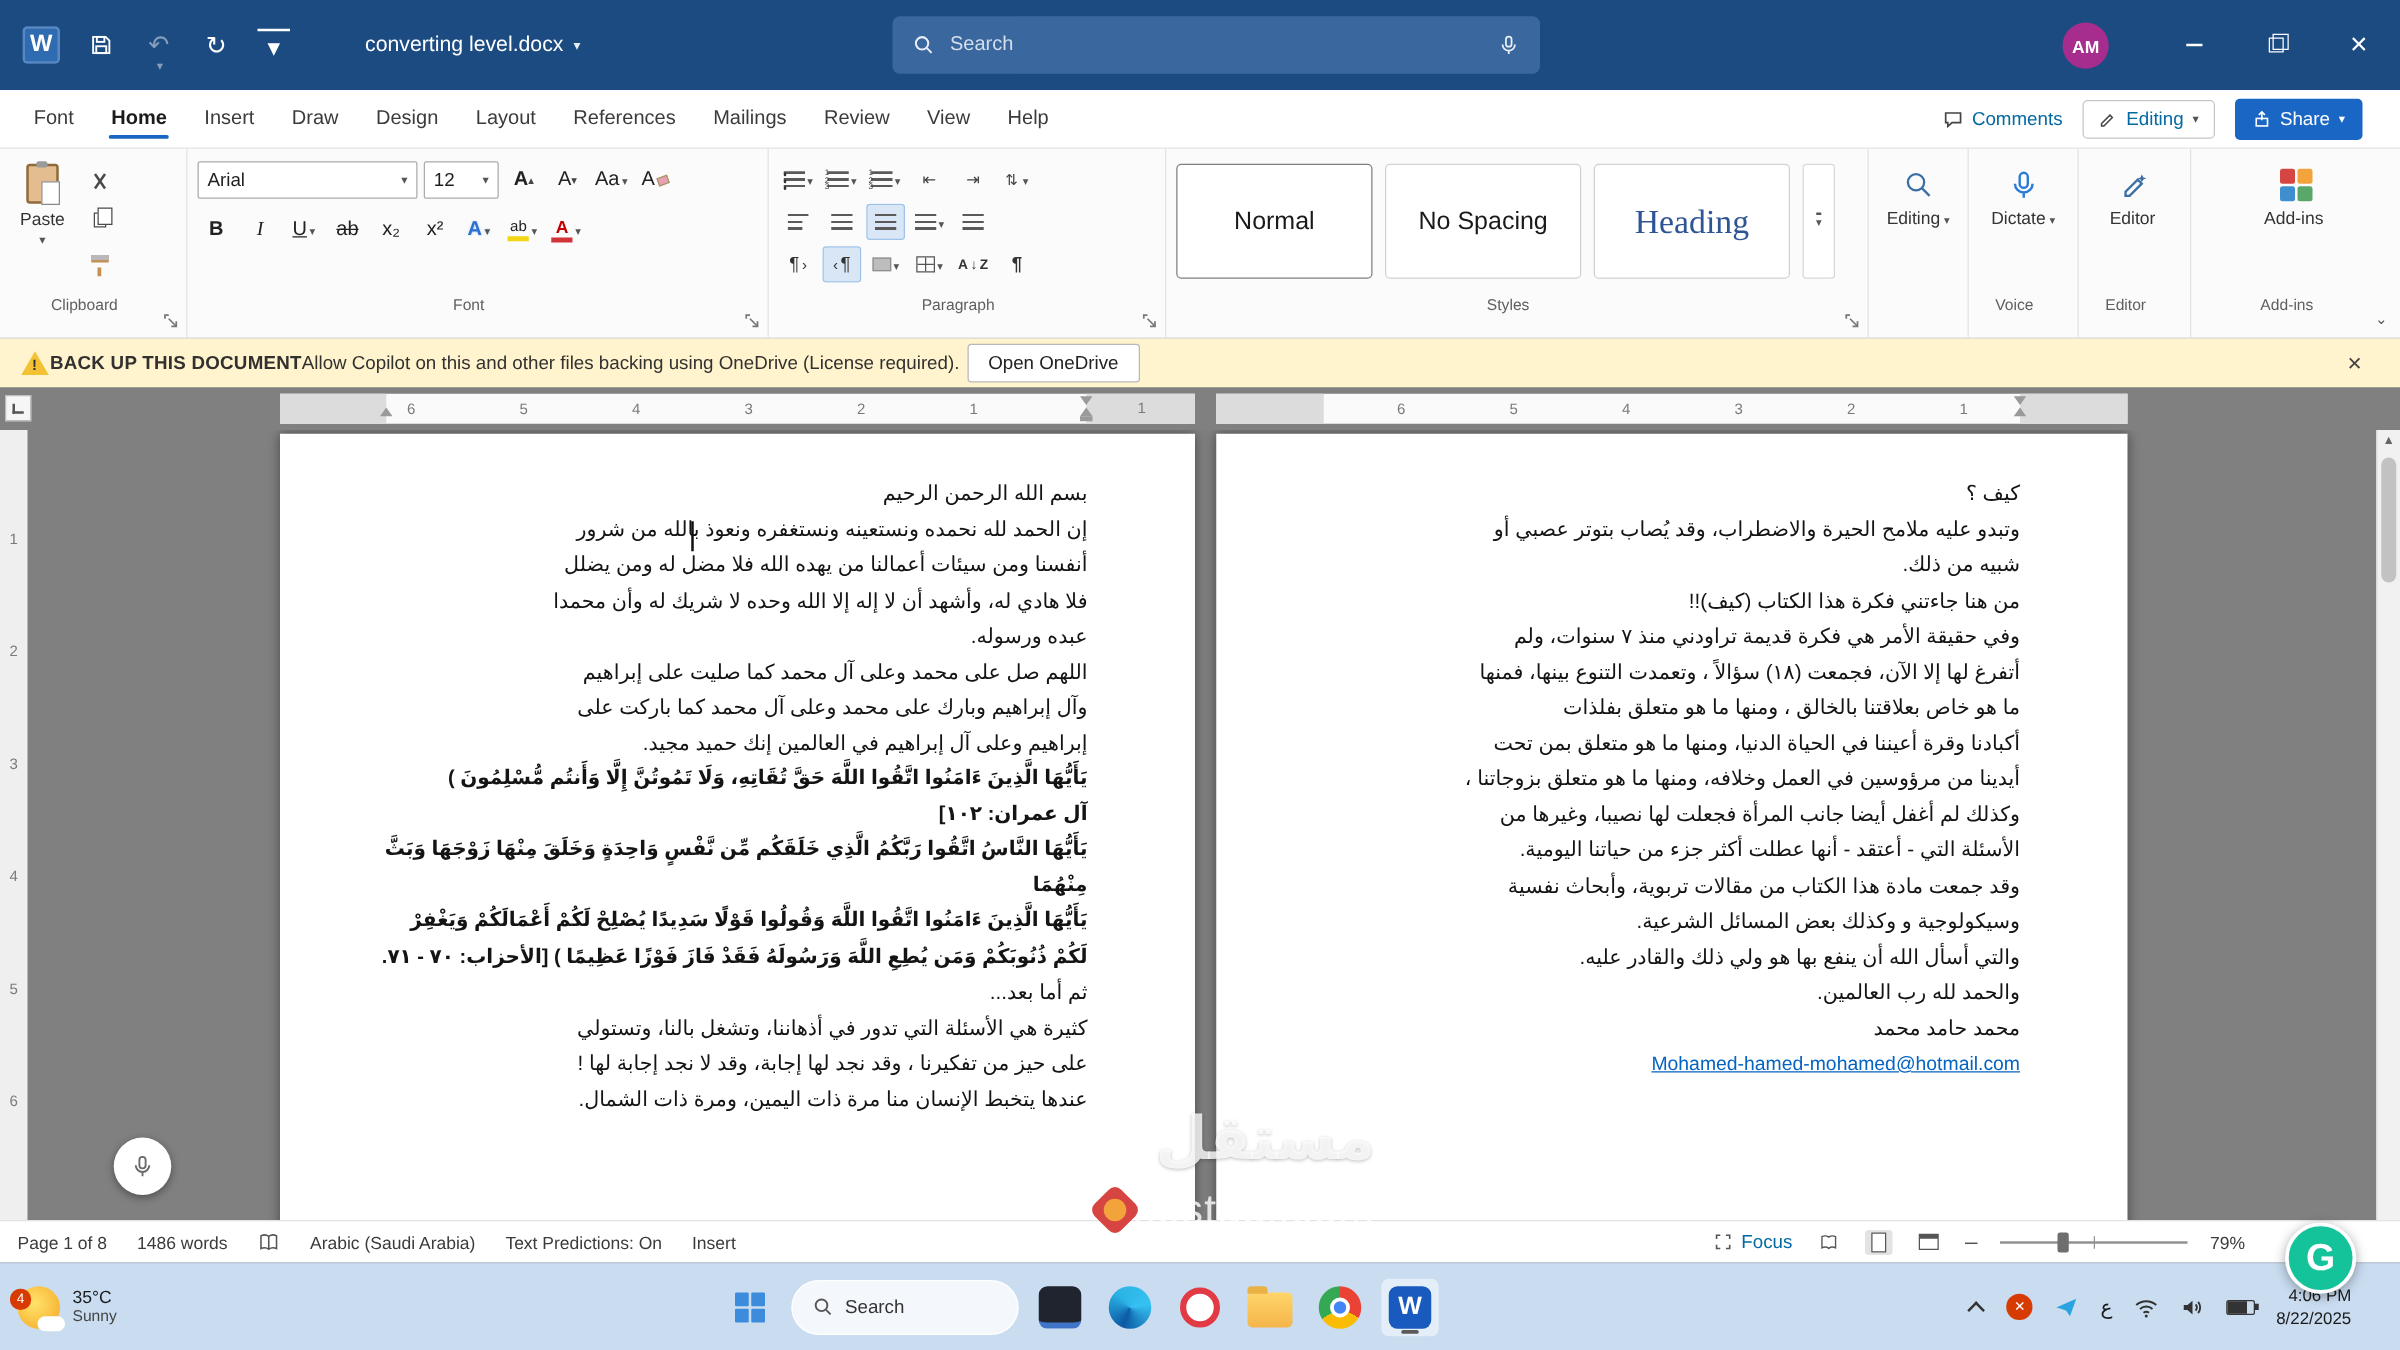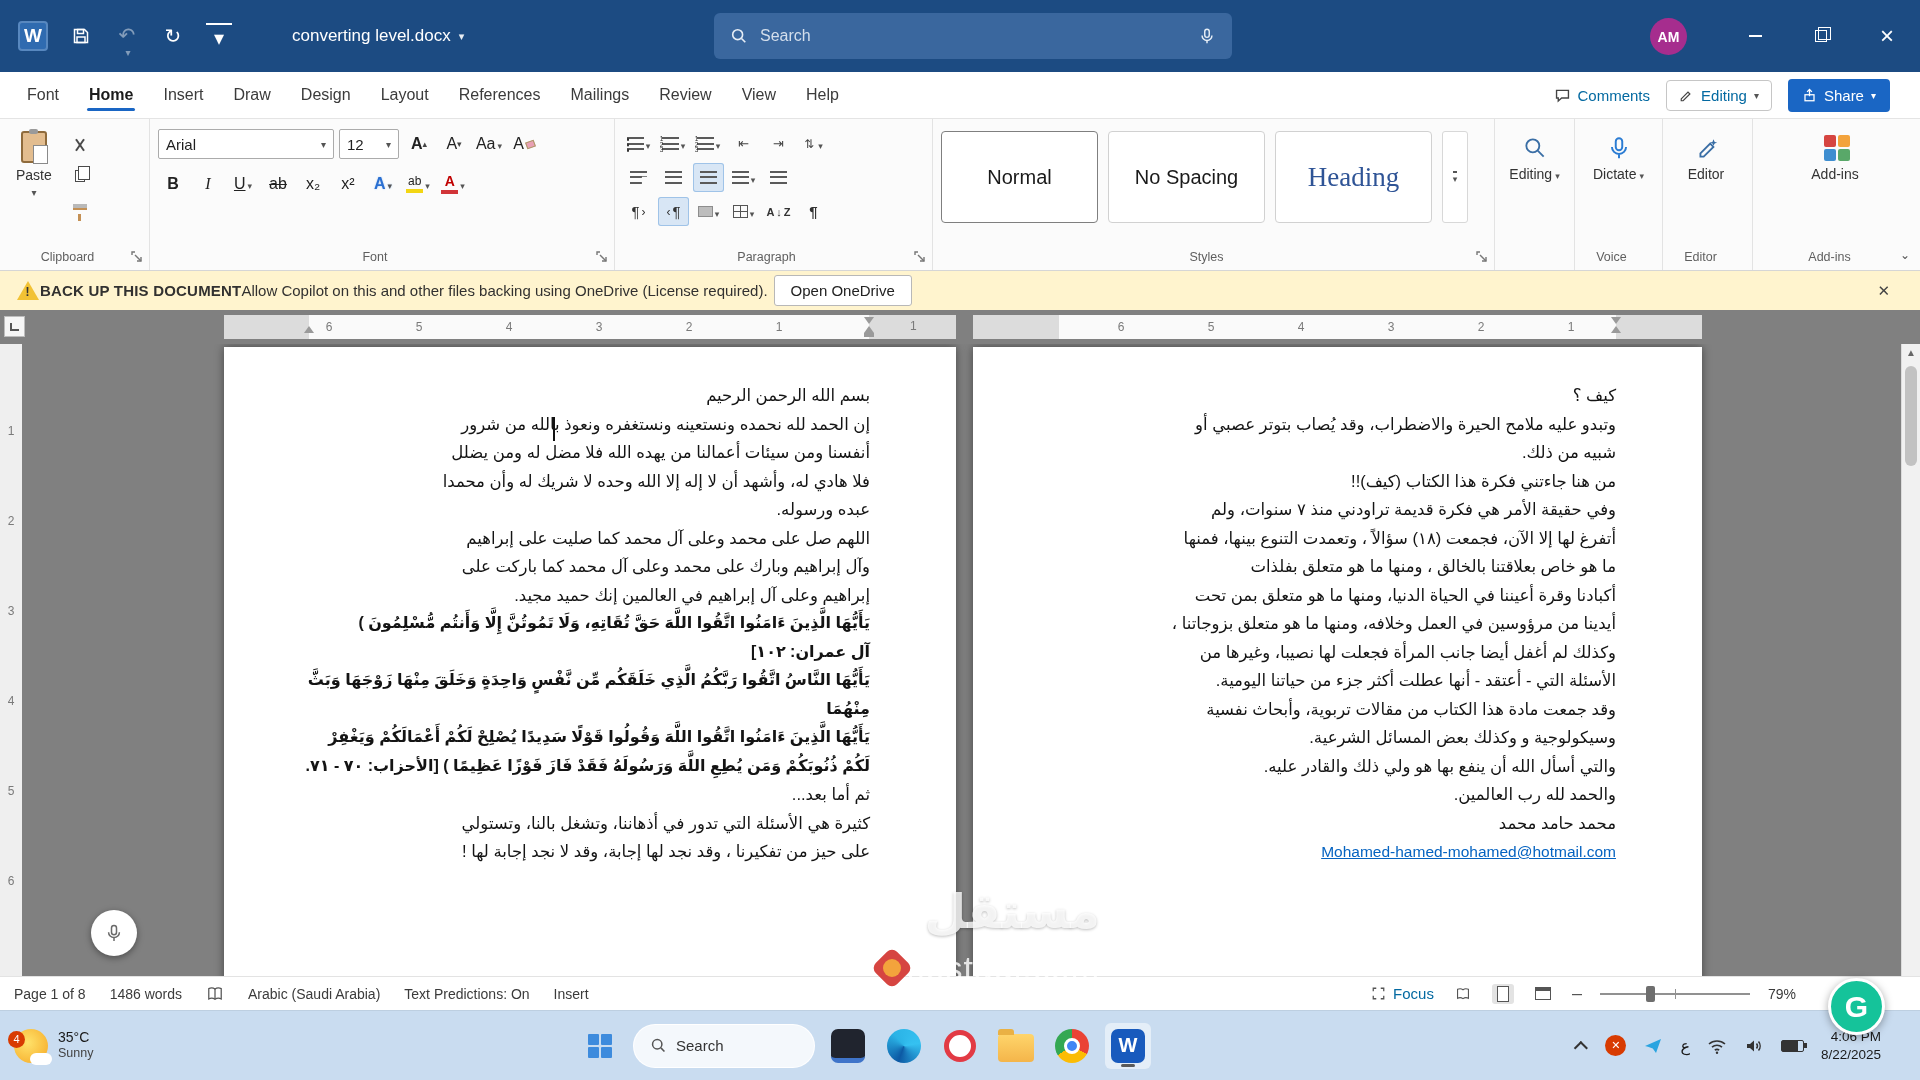--- a/index.html
+++ b/index.html
@@ -37,21 +37,21 @@
   .mb-right { margin-left:auto; display:flex; align-items:center; gap:16px; padding-right:18px; }
   .pillbtn { display:flex; align-items:center; gap:7px; font-size:15px; color:#0369a1; }
   .editing-dd { border:1px solid #c6c6c6; border-radius:4px; padding:6px 12px; }
   .editing-dd::after { content:"▾"; font-size:10px; color:#555; }
   .share-btn { background:#1a66c4; color:#fff; border-radius:4px; padding:8px 14px; }
   .share-btn::after { content:"▾"; font-size:10px; }
 
   
   .ribbon { position:absolute; left:0; top:119px; right:0; height:152px; background:#fbfbfb; border-bottom:1px solid #d6d6d6; display:flex; }
   .rgroup { position:relative; height:100%; border-right:1px solid #e3e3e3; padding:10px 8px 28px; }
-  .rlabel { position:absolute; bottom:6px; left:0; right:14px; text-align:center; font-size:12.5px; color:#5f5f5f; white-space:nowrap;margin-top:37px; }
+  .rlabel { position:absolute; bottom:19px; left:0; right:14px; text-align:center; font-size:12.5px; color:#5f5f5f; white-space:nowrap;margin-top:37px; }
   .launcher { position:absolute; bottom:7px; right:6px; width:12px; height:12px; }
   .launcher svg { display:block; }
   .g-clip { width:150px; display:flex; gap:6px; }
   .paste-big { display:flex; flex-direction:column; align-items:center; gap:4px; font-size:14px; color:#333; padding:2px 8px; }
   .paste-big::after { content:"▾"; font-size:10px; color:#555; }
   .ic-paste { width:26px; height:32px; border:2px solid #8f6b3c; background:#e3bd8f; border-radius:3px; position:relative; }
   .ic-paste::before { content:""; position:absolute; left:6px; top:-4px; width:9px; height:5px; background:#9a9a9a; border-radius:2px; }
   .ic-paste::after { content:""; position:absolute; right:-3px; bottom:-3px; width:13px; height:17px; background:#fff; border:1px solid #8a8a8a; }
   .clip-col { display:flex; flex-direction:column; gap:7px; padding-top:4px; }
   .sbtn { width:28px; height:24px; display:grid; place-items:center; }
@@ -604,20 +604,21 @@
           <div class="tline">وآل إبراهيم وبارك على محمد وعلى آل محمد كما باركت على</div>
           <div class="tline">إبراهيم وعلى آل إبراهيم في العالمين إنك حميد مجيد.</div>
           <div class="tline quran">يَأَيُّهَا الَّذِينَ ءَامَنُوا اتَّقُوا اللَّهَ حَقَّ تُقَاتِهِ، وَلَا تَمُوتُنَّ إِلَّا وَأَنتُم مُّسْلِمُونَ )</div>
           <div class="tline quran">آل عمران: ١٠٢]</div>
           <div class="tline quran">يَأَيُّهَا النَّاسُ اتَّقُوا رَبَّكُمُ الَّذِي خَلَقَكُم مِّن نَّفْسٍ وَاحِدَةٍ وَخَلَقَ مِنْهَا زَوْجَهَا وَبَثَّ مِنْهُمَا</div>
           <div class="tline quran">يَأَيُّهَا الَّذِينَ ءَامَنُوا اتَّقُوا اللَّهَ وَقُولُوا قَوْلًا سَدِيدًا يُصْلِحْ لَكُمْ أَعْمَالَكُمْ وَيَغْفِرْ</div>
           <div class="tline quran">لَكُمْ ذُنُوبَكُمْ وَمَن يُطِعِ اللَّهَ وَرَسُولَهُ فَقَدْ فَازَ فَوْزًا عَظِيمًا ) [الأحزاب: ٧٠ - ٧١.</div>
           <div class="tline">ثم أما بعد...</div>
           <div class="tline">كثيرة هي الأسئلة التي تدور في أذهاننا، وتشغل بالنا، وتستولي</div>
           <div class="tline">على حيز من تفكيرنا ، وقد نجد لها إجابة، وقد لا نجد إجابة لها !</div>
+          <div class="tline">عندها يتخبط الإنسان منا مرة ذات اليمين، ومرة ذات الشمال.</div>
       </div>
       <span class="caret"></span>
     </div>
 
     <div class="page pr">
       <div class="page-text">
         <div class="tline">كيف ؟</div>
           <div class="tline">وتبدو عليه ملامح الحيرة والاضطراب، وقد يُصاب بتوتر عصبي أو</div>
           <div class="tline">شبيه من ذلك.</div>
           <div class="tline">من هنا جاءتني فكرة هذا الكتاب (كيف)!!</div>

